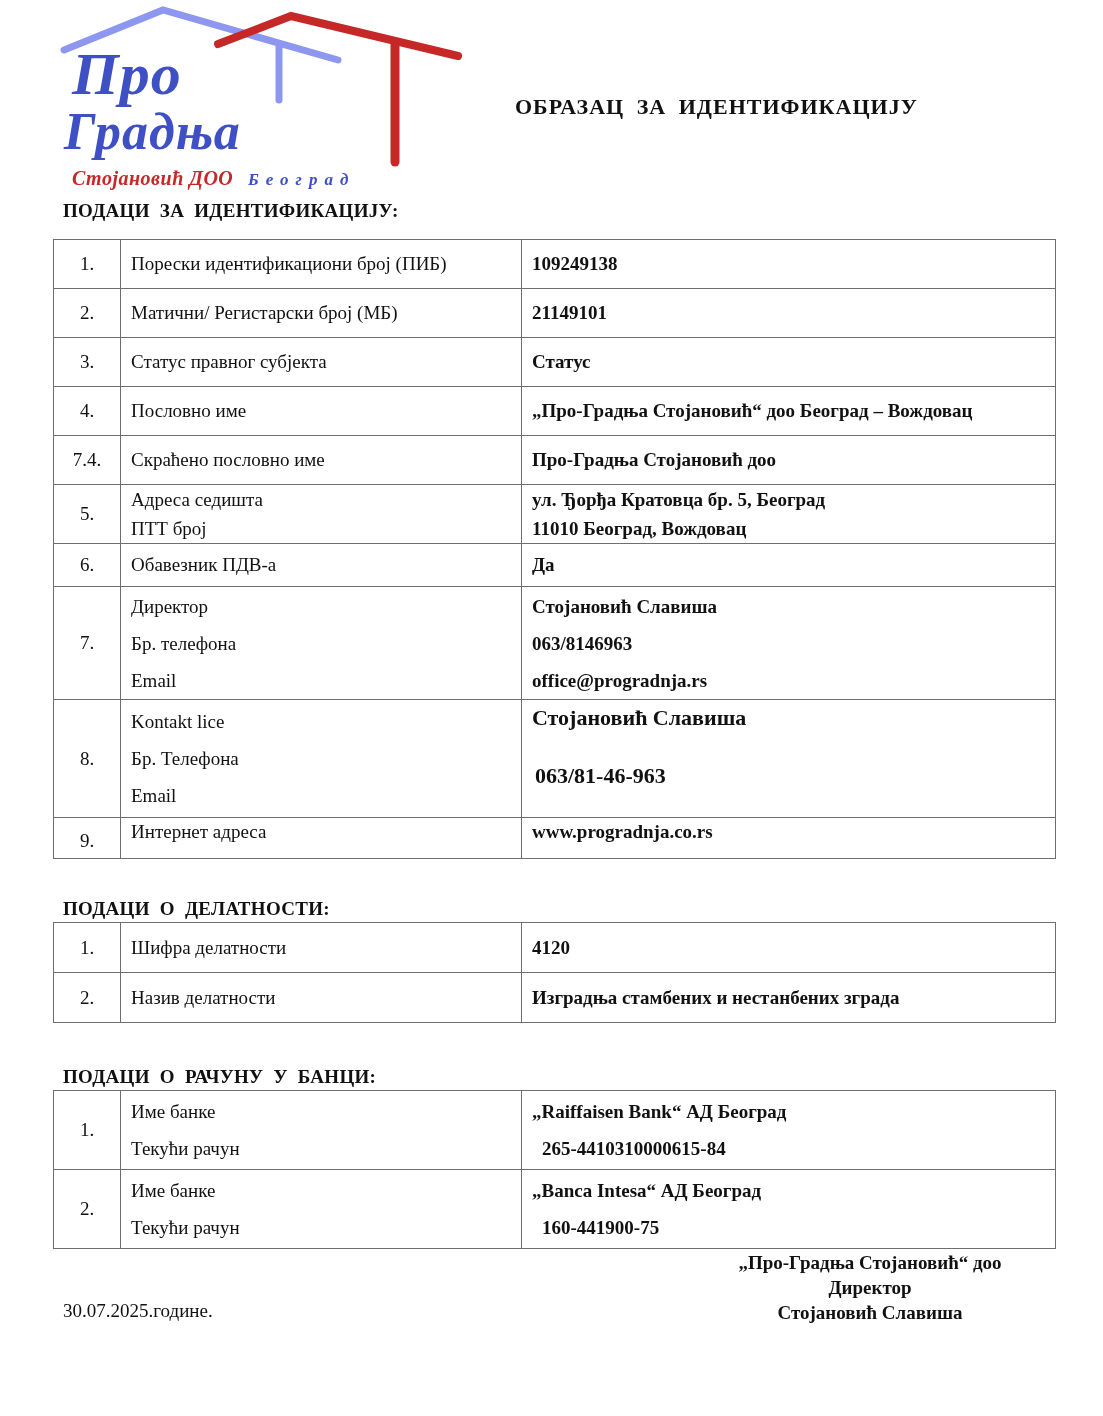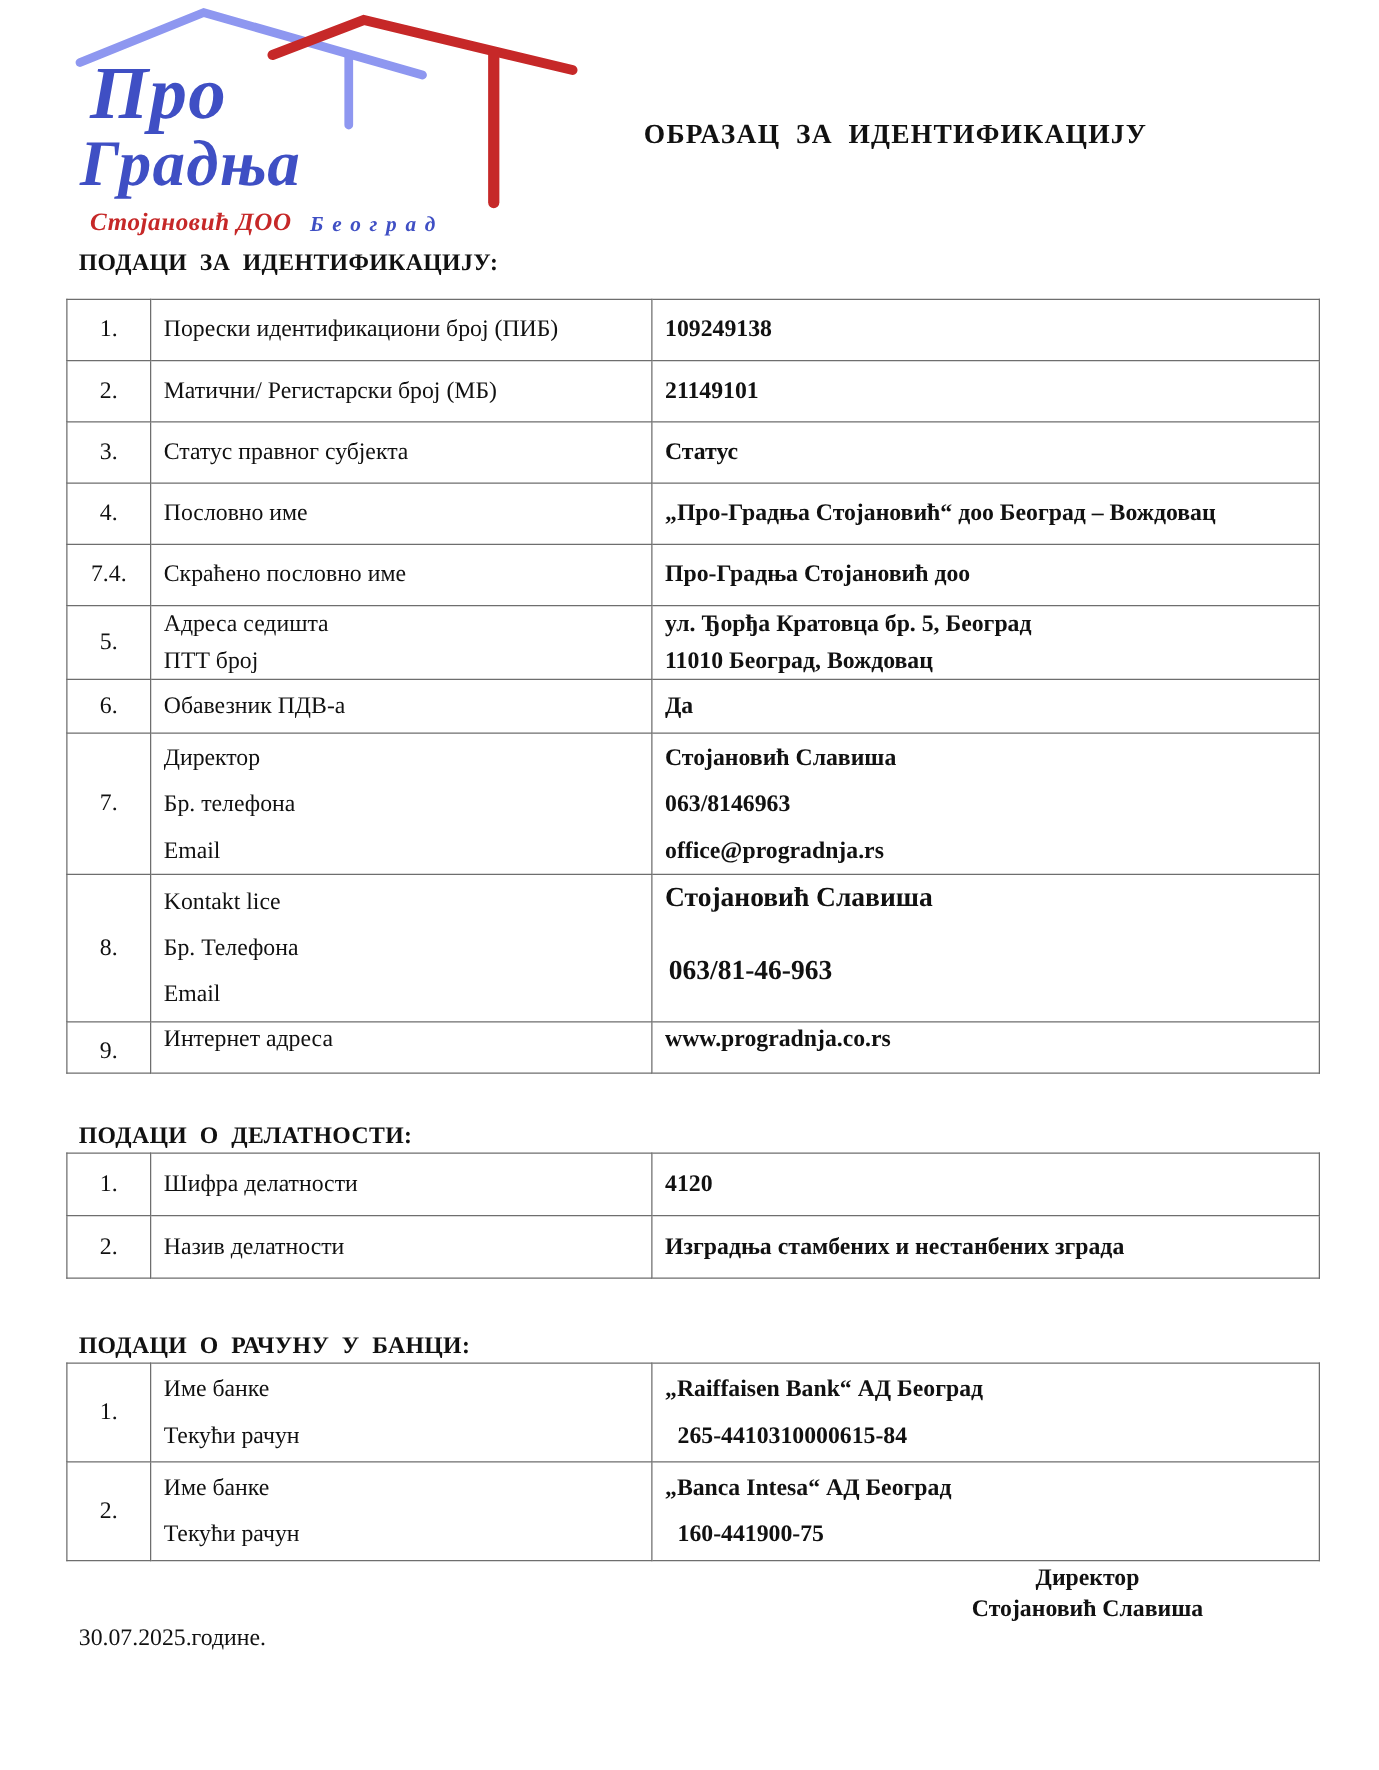--- a/index.html
+++ b/index.html
@@ -211,16 +211,17 @@
     </td>
     <td class="value sp-lines">
       <span class="line">„Banca Intesa“ АД Београд</span>
       <span class="line" style="padding-left:10px;">160-441900-75</span>
     </td>
   </tr>
 </tbody>
   </table>
 
 <div class="signature">
+  <div>„Про-Градња Стојановић“ доо</div>
   <div>Директор</div>
   <div>Стојановић Славиша</div>
 </div>
 <div class="footer-date">30.07.2025.године.</div>
 
 </body></html>

